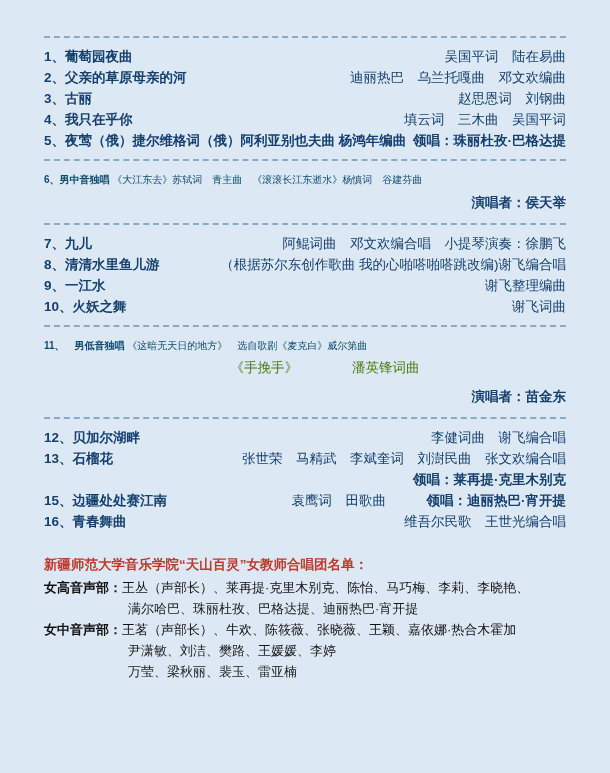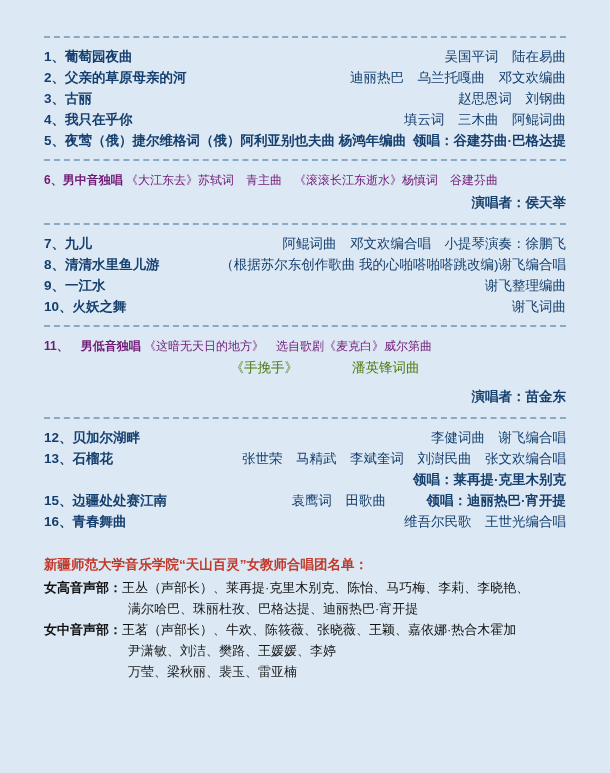--- a/index.html
+++ b/index.html
@@ -47,23 +47,23 @@
   }
   .line .right {
     color: #153f6e;
     flex: 0 0 auto;
     text-align: right;
   }
   .line .right .lead {
     font-weight: bold;
   }
   .solo-title {
-    font-size: 12px;
+    font-size: 10px;
     line-height: 22px;
-    color: #701a75;
+    color: #0c4a6e;
     font-weight: bold;
     white-space: nowrap;
   }
   .solo-title .desc {
     font-weight: normal;
   }
   .solo-sub {
     font-size: 13.5px;
     line-height: 22px;
     color: #4d7c0f;
@@ -124,26 +124,26 @@
       <span class="right">迪丽热巴　乌兰托嘎曲　邓文欢编曲</span>
     </div>
     <div class="line">
       <span class="left">3、古丽</span>
       <span class="spacer"></span>
       <span class="right">赵思恩词　刘钢曲</span>
     </div>
     <div class="line">
       <span class="left">4、我只在乎你</span>
       <span class="spacer"></span>
-      <span class="right">填云词　三木曲　阿鲲词曲</span>
+      <span class="right">填云词　三木曲　吴国平词</span>
     </div>
     <div class="line">
       <span class="left">5、夜莺（俄）捷尔维格词（俄）阿利亚别也夫曲 杨鸿年编曲</span>
       <span class="spacer"></span>
-      <span class="right"><span class="lead">领唱：</span><span class="lead">谷建芬曲·巴格达提</span></span>
+      <span class="right"><span class="lead">领唱：</span><span class="lead">珠丽杜孜·巴格达提</span></span>
     </div>
   </div>
   <div class="divider"></div>
 
   <div class="group">
     <div class="solo-title">
       <span>6、男中音独唱</span>
       <span class="desc">《大江东去》苏轼词　青主曲　《滚滚长江东逝水》杨慎词　谷建芬曲</span>
     </div>
     <div class="solo-perf">

